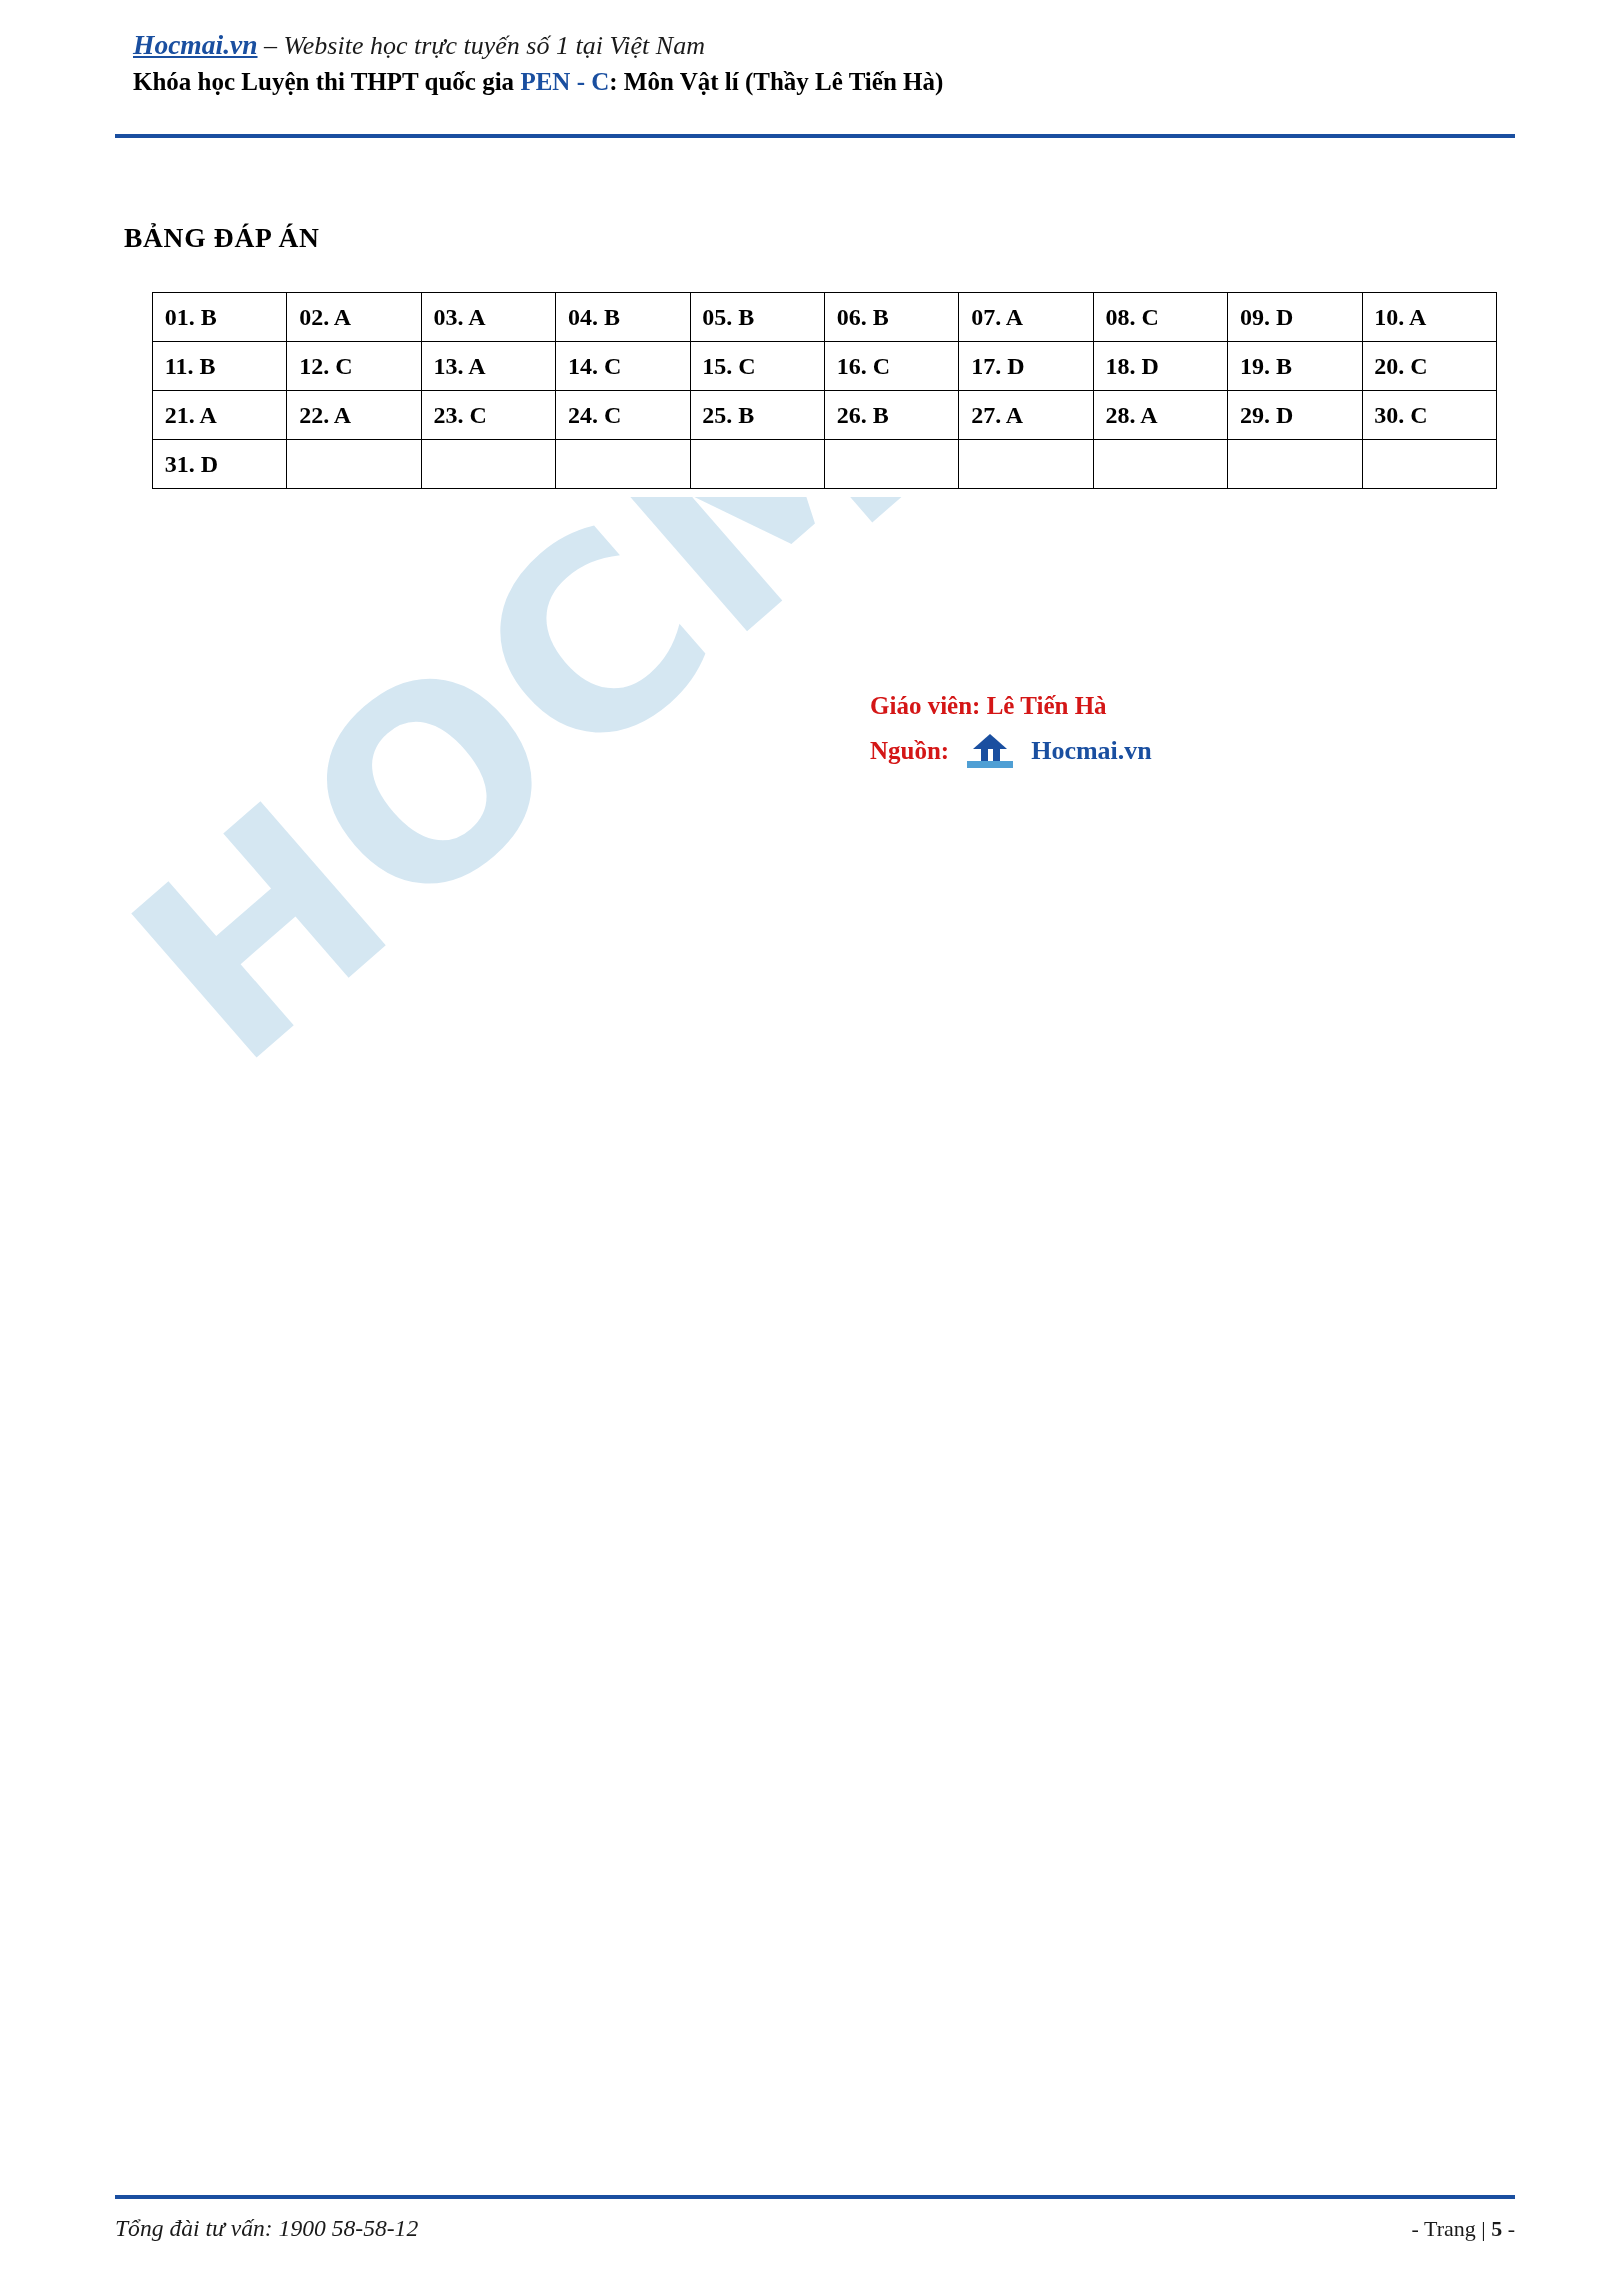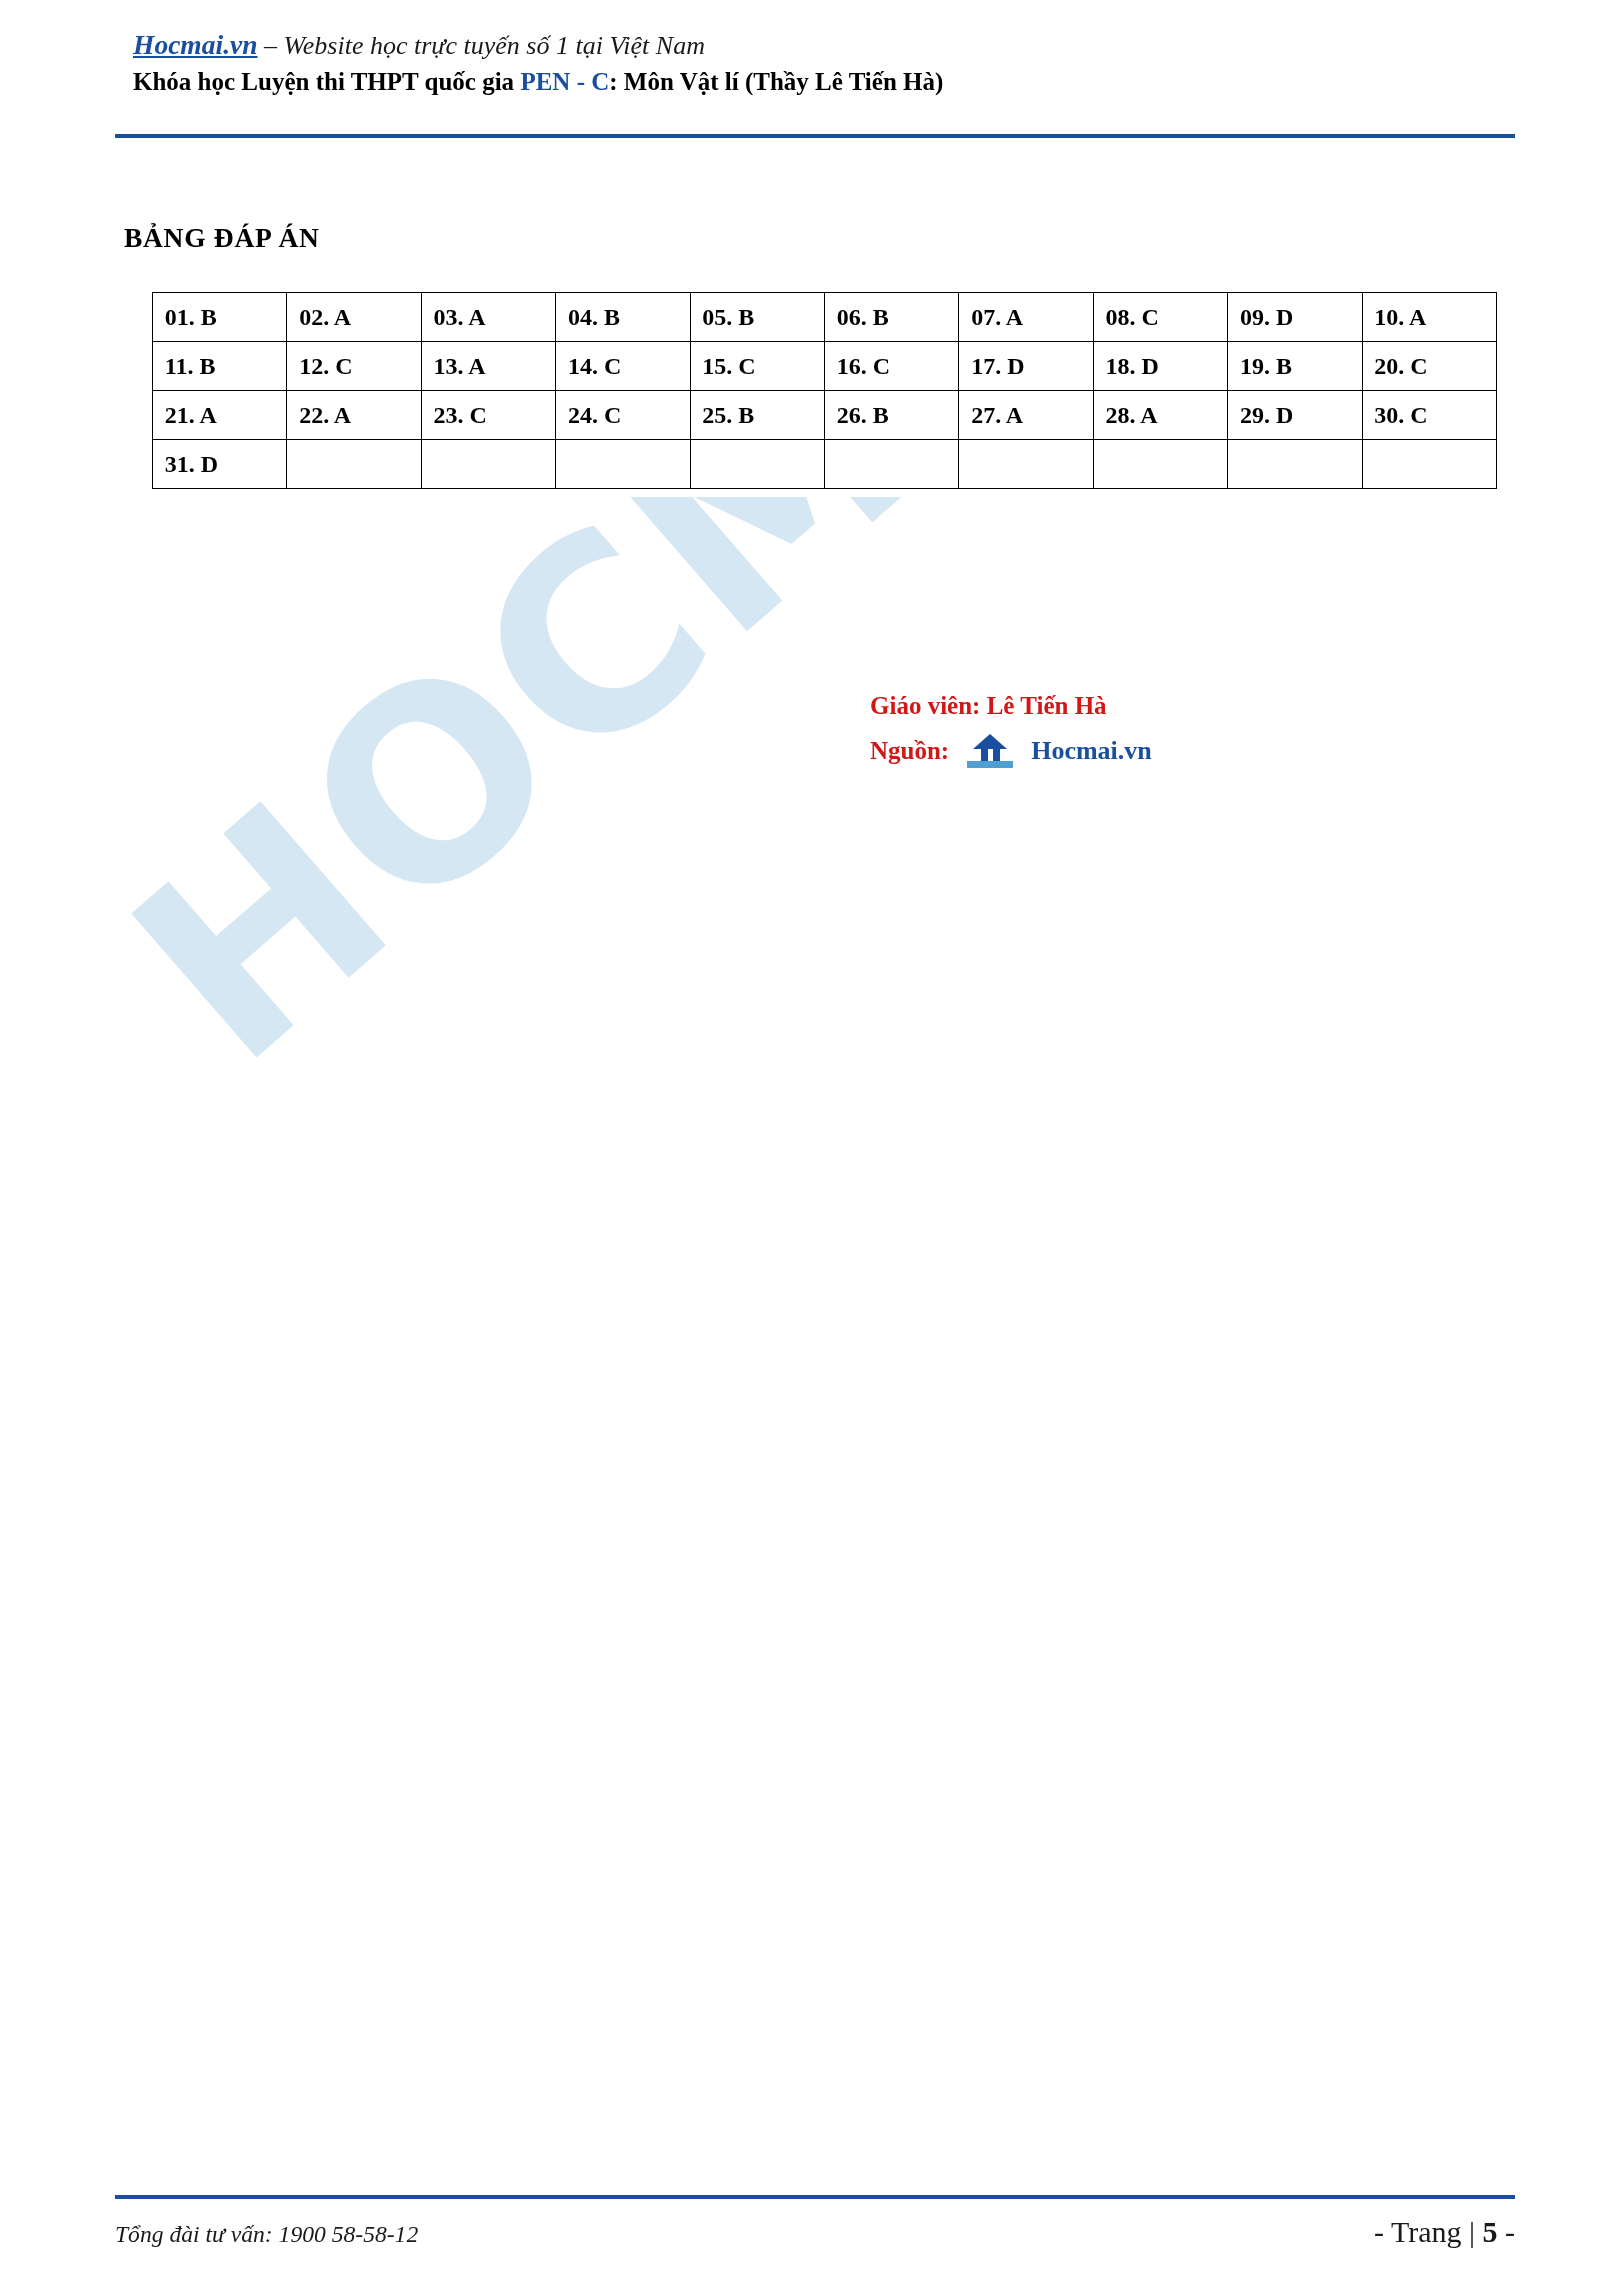--- a/index.html
+++ b/index.html
@@ -220,21 +220,21 @@
     font-size: 23.6px;
     font-style: italic;
     color: #1a1a1a;
     white-space: nowrap;
   }
   .footer-left .phone {
     font-weight: normal;
     font-style: italic;
   }
   .footer-right {
-    font-size: 30px;
+    font-size: 22px;
     color: #1a1a1a;
     white-space: nowrap;
   }
   .footer-right .pg {
     font-weight: bold;
   }
 </style>
 </head>
 <body>
 

